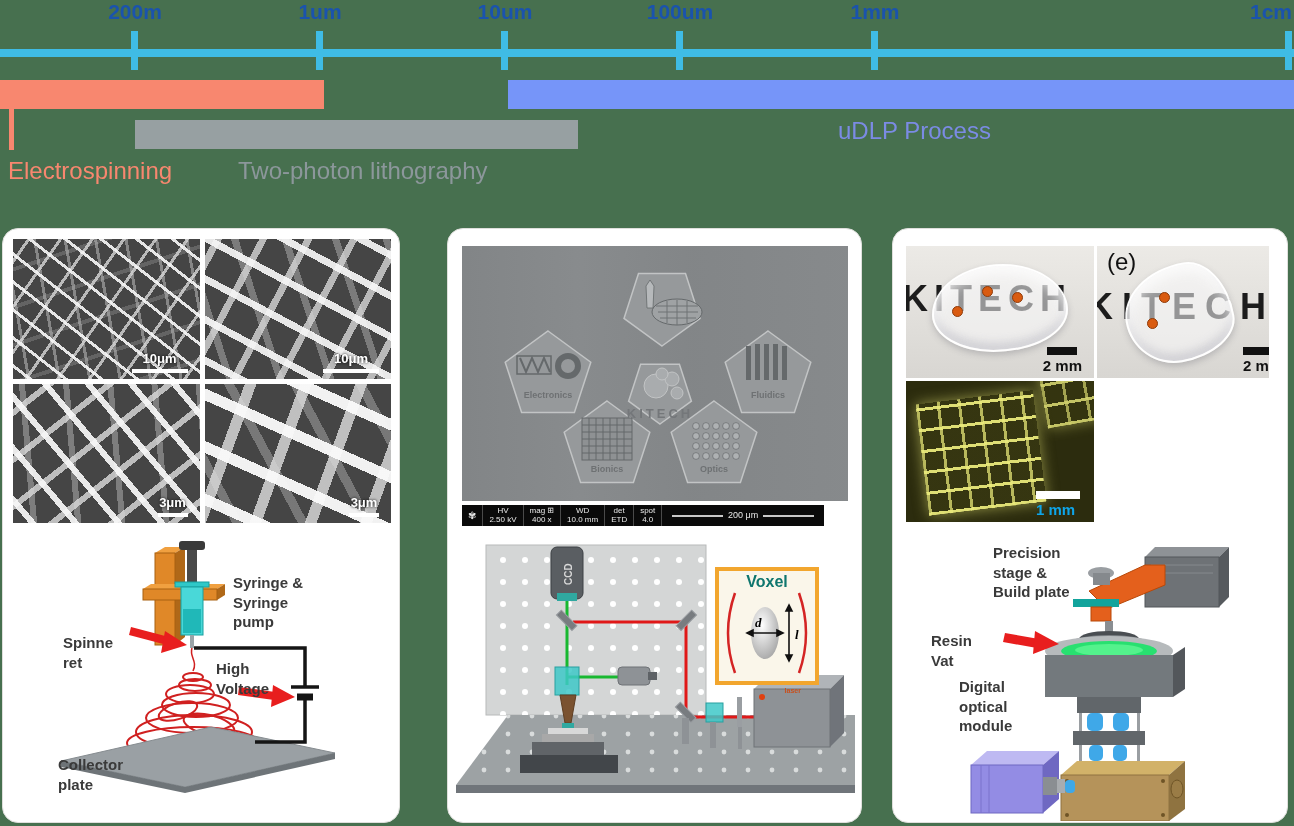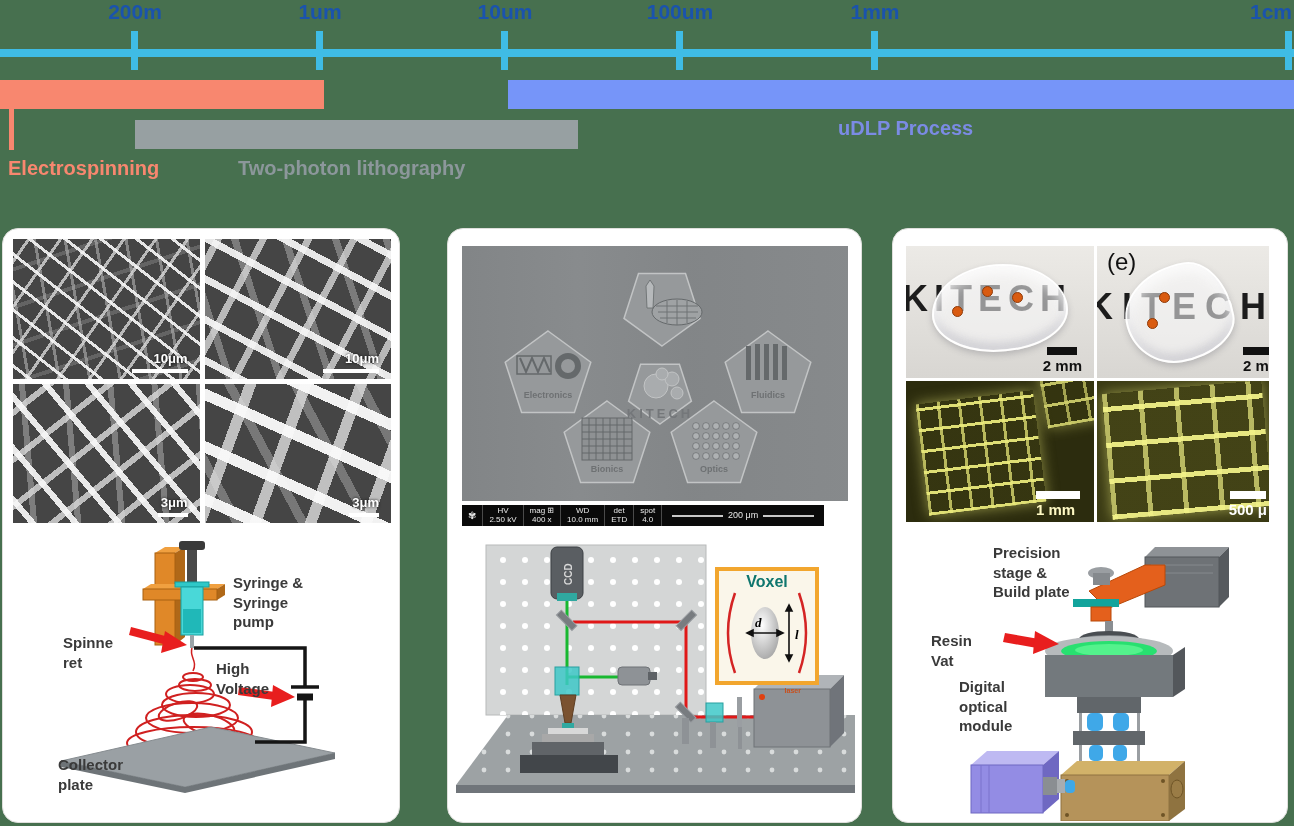--- a/index.html
+++ b/index.html
@@ -7,21 +7,21 @@
        font-family:"Liberation Sans",sans-serif;}
   .stage{position:relative;width:1294px;height:826px;}
   .abs{position:absolute;}
 
   
   .axis-line{position:absolute;left:0;top:49px;width:1294px;height:8px;background:#3FBCE5;}
   .axis-tick{position:absolute;top:31px;width:7px;height:39px;background:#3FBCE5;}
   .axis-label{position:absolute;top:0;width:100px;text-align:center;color:#1A53AD;
               font-size:21px;font-weight:bold;}
   .bar{position:absolute;height:29px;}
-  .proc-label{position:absolute;font-size:20px;font-weight:bold;}
+  .proc-label{position:absolute;font-size:24px;font-weight:normal;}
 
   
   .card{position:absolute;top:228px;height:595px;background:#fff;border:1px solid #DFDFDC;
         border-radius:16px;overflow:hidden;box-sizing:border-box;}
 
   
   .semgrid{position:absolute;left:10px;top:10px;width:378px;height:284px;display:grid;
            grid-template-columns:1fr 1fr;grid-template-rows:1fr 1fr;gap:5px;background:#fff;}
   .fiber{position:relative;overflow:hidden;background-color:#454545;}
   .f1{background-image:
@@ -35,21 +35,21 @@
       repeating-linear-gradient(72deg,rgba(255,255,255,0) 0 20px,rgba(168,168,168,.55) 20px 27px,rgba(255,255,255,0) 27px 48px);}
   .f3{background-image:
       repeating-linear-gradient(50deg,rgba(255,255,255,0) 0 12px,rgba(248,248,248,.92) 12px 18px,rgba(255,255,255,0) 18px 33px),
       repeating-linear-gradient(-38deg,rgba(255,255,255,0) 0 14px,rgba(220,220,220,.8) 14px 20px,rgba(255,255,255,0) 20px 37px),
       repeating-linear-gradient(85deg,rgba(255,255,255,0) 0 18px,rgba(172,172,172,.55) 18px 24px,rgba(255,255,255,0) 24px 44px);}
   .f4{background-image:
       repeating-linear-gradient(24deg,rgba(255,255,255,0) 0 16px,rgba(250,250,250,.95) 16px 27px,rgba(255,255,255,0) 27px 48px),
       repeating-linear-gradient(-70deg,rgba(255,255,255,0) 0 18px,rgba(222,222,222,.8) 18px 29px,rgba(255,255,255,0) 29px 52px),
       repeating-linear-gradient(62deg,rgba(255,255,255,0) 0 24px,rgba(170,170,170,.5) 24px 33px,rgba(255,255,255,0) 33px 58px);}
   .semscale{position:absolute;right:12px;bottom:6px;color:#fff;font-size:13px;font-weight:bold;
-            text-align:right;text-shadow:0 0 3px #000;}
+            text-align:center;text-shadow:0 0 3px #000;}
   .semscale .sbar{height:4px;background:#fff;margin:3px auto 0;}
 
   
   .dlabel{position:absolute;font-size:15px;font-weight:bold;color:#3A3A3A;line-height:1.3;
           white-space:pre-line;}
 
   
   .kitechsem{position:absolute;left:14px;top:17px;width:362px;height:276px;}
   .infobar{display:flex;align-items:stretch;background:#0A0A0A;color:#E8E8E8;height:21px;
            font-size:8px;line-height:1.1;}
@@ -440,33 +440,26 @@
         <div class="odot" style="left:50px;top:72px"></div>
         <div class="pscale" style="right:0;bottom:4px;color:#111">
           <div class="pbar" style="width:26px;background:#111"></div>
           <span>2 m</span>
         </div>
       </div>
 
       <div class="photo platt" style="background:#2C2C0E">
         <div class="lgrid g1" style="left:16px;top:16px;width:118px;height:112px;transform:rotate(-7deg)"></div>
         <div class="lgrid g1" style="right:-18px;top:-22px;width:70px;height:64px;transform:rotate(-10deg);opacity:.85"></div>
-        <div class="pscale" style="right:14px;bottom:4px;color:#fef9c3">
+        <div class="pscale" style="right:14px;bottom:4px;color:#0ea5e9">
           <div class="pbar" style="width:44px;background:#fff"></div>
           <span>1 mm</span>
         </div>
       </div>
 
-      <div class="photo platt" style="background:#3A3A14">
-        <div class="lgrid g2" style="left:10px;top:6px;width:160px;height:126px;transform:rotate(-5deg)"></div>
-        <div class="pscale" style="right:2px;bottom:4px;color:#fff">
-          <div class="pbar" style="width:36px;background:#fff"></div>
-          <span>500 μ</span>
-        </div>
-      </div>
     </div>
 
     <svg class="abs" style="left:0;top:298px" width="396" height="294">
 
       <g>
         <polygon points="252,30 262,20 336,20 326,30" fill="#8E9296"></polygon>
         <polygon points="326,30 336,20 336,70 326,80" fill="#565A5E"></polygon>
         <rect x="252" y="30" width="74" height="50" fill="#6E7276" stroke="#53575B"></rect>
         <path d="M258,38 h62 M258,46 h62" stroke="#85898D" fill="none"></path>
       </g>

